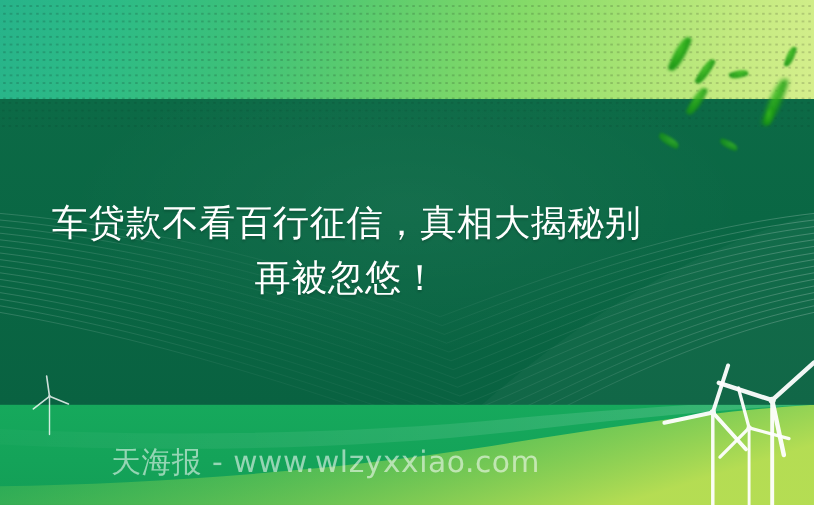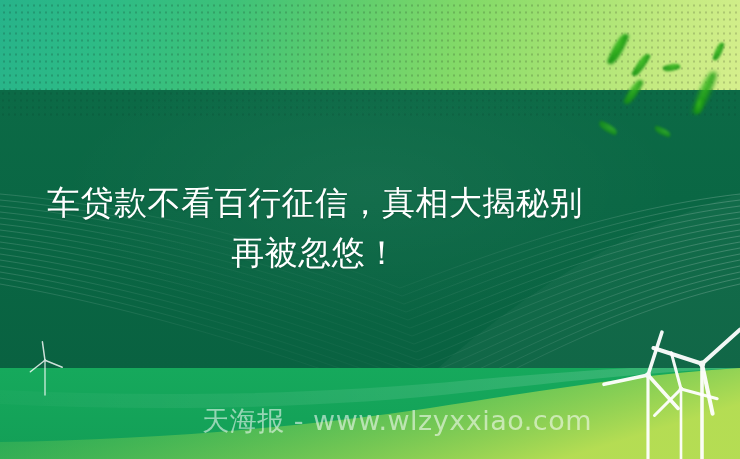--- a/index.html
+++ b/index.html
@@ -137,21 +137,21 @@
     font-family: "DejaVu Sans", "Liberation Sans", sans-serif;
     text-shadow: 0 1px 2px rgba(0,0,0,0.18);
   }
 
   
   .watermark {
     position: absolute;
     left: 0;
     top: 404px;
     width: 592px;
-    text-align: right;
+    text-align: center;
     color: rgba(255,255,255,0.55);
     font-size: 27px;
     line-height: 34px;
     letter-spacing: 0.5px;
     font-family: "DejaVu Sans", "Liberation Sans", sans-serif;
     white-space: nowrap;
   }
 </style>
 </head>
 <body>

